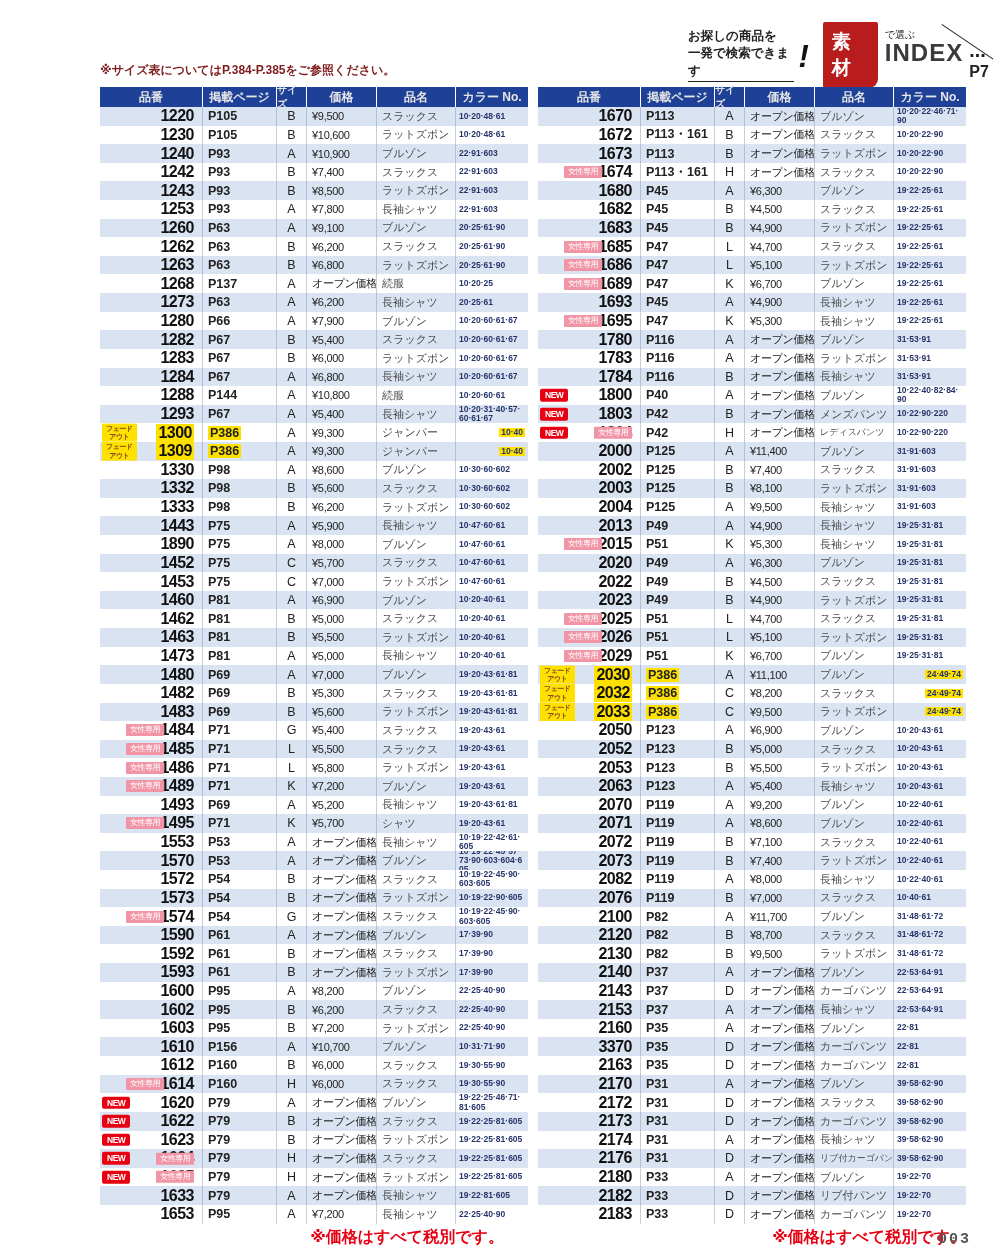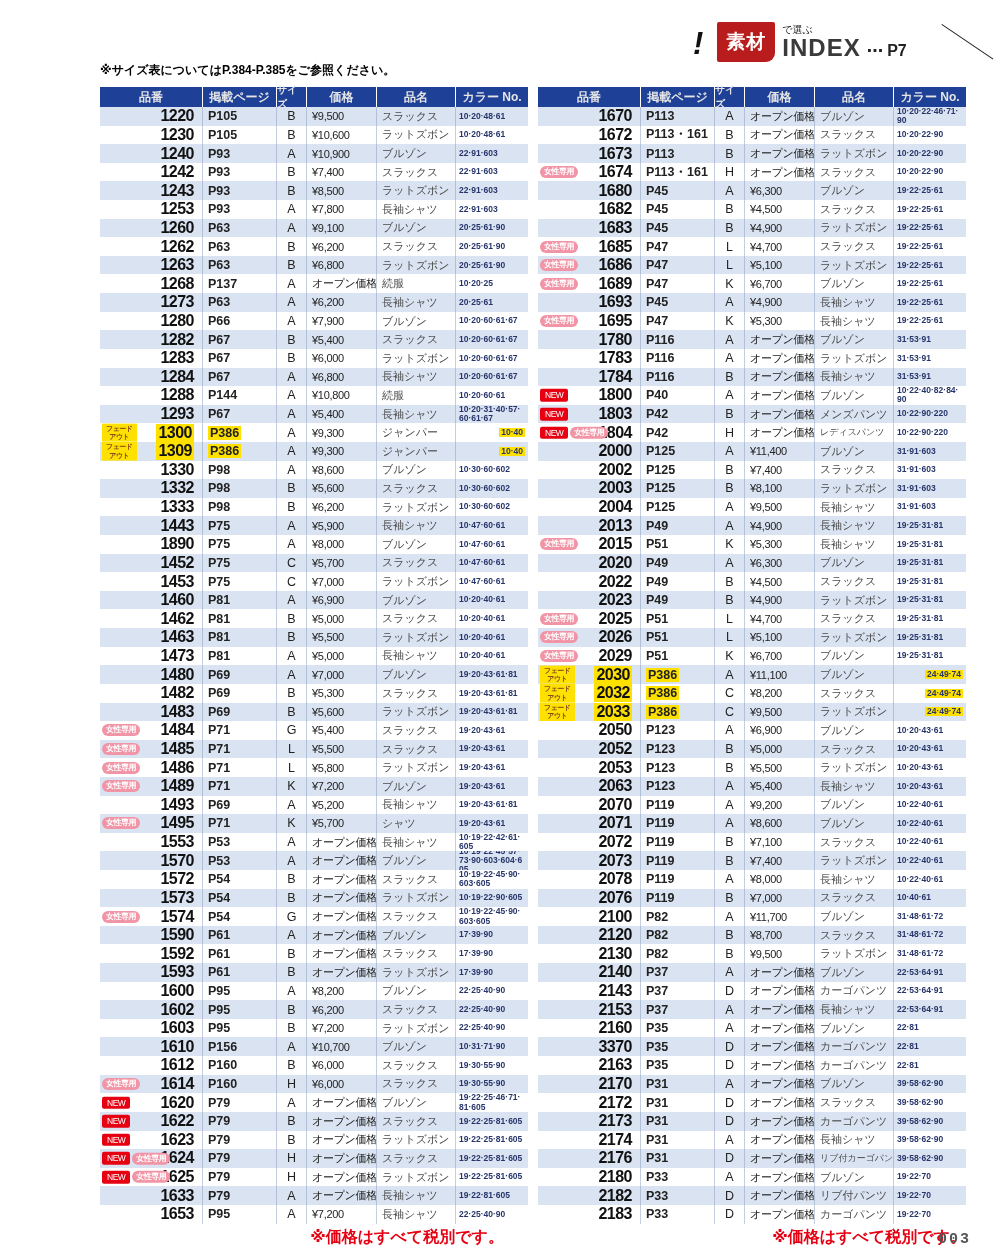--- a/index.html
+++ b/index.html
@@ -1,21 +1,21 @@
 <!DOCTYPE html>
 <html style="--header-bg: #1e4096; --row-alt: #d9e3f1; --new-red: #e60012; --women-pink: #f194a6; --hl-yellow: #ffe100; --note-red: #e60012;"><head>
 <meta charset="utf-8">
 <style>
   html,body{margin:0;padding:0;background:#fff;}
   .page{
     position:relative;width:1000px;height:1251px;background:#fff;overflow:hidden;
     font-family:"Liberation Sans","DejaVu Sans",sans-serif;
   }
   
-  .size-note{position:absolute;left:100px;top:62px;font-size:12px;font-weight:bold;color:#000000;}
+  .size-note{position:absolute;left:100px;top:62px;font-size:12px;font-weight:bold;color:#7f1d1d;}
   
   .banner{position:absolute;left:688px;top:22px;display:flex;align-items:center;}
   .catch{font-size:12.5px;font-weight:bold;color:#222;line-height:1.4;border-bottom:1.5px solid #222;padding-bottom:1px;}
   .bang{font-size:31px;font-weight:bold;font-style:italic;color:#111;margin:0 4px 0 5px;transform:translateY(2px);}
   .material-box{background:#b91c1c;color:#fff;font-size:19px;font-weight:bold;padding:7px 9px;border-radius:2px 2px 9px 2px;margin-left:10px;letter-spacing:1px;}
   .index-col{margin-left:7px;line-height:1;}
   .erabu{font-size:10px;font-weight:normal;color:#222;margin-bottom:1px;}
   .index-row{display:flex;align-items:baseline;}
   .index-word{font-size:24px;font-weight:bold;color:#3a3a3a;letter-spacing:1px;}
   .index-p7{font-size:16px;font-weight:bold;color:#222;margin-left:6px;}
@@ -36,37 +36,41 @@
   .page-cell{padding-left:5px;font-weight:bold;font-size:12.5px;color:#222;}
   .size-cell{justify-content:center;font-size:12.5px;color:#222;}
   .price-cell{padding-left:5px;font-size:13.5px;color:#222;white-space:nowrap;}
   .price-cell.small{font-size:11px;letter-spacing:-0.3px;}
   .name-cell{padding-left:5px;font-size:11px;color:#4a4a4a;white-space:nowrap;}
   .name-cell.small{font-size:9px;}
   .color-cell{padding:0 3px;font-size:8.5px;font-weight:bold;color:#27356b;line-height:1.1;word-break:break-all;}
   .color-cell.fade{justify-content:flex-end;}
   .hl{background:var(--hl-yellow,#ffe100);padding:0 2px;}
   .badges{position:absolute;left:2px;top:50%;transform:translateY(-50%);display:flex;gap:2px;align-items:center;}
-  .badge-new{background:var(--new-red,#e60012);color:#fff;font-size:8.5px;font-weight:normal;padding:2px 5px;border-radius:2px;line-height:1;}
-  .badge-women{background:var(--women-pink,#f194a6);color:#fff;font-size:8px;font-weight:bold;padding:2px 4px;border-radius:6px;line-height:1;white-space:nowrap;}
+  .badge-new{background:var(--new-red,#e60012);color:#fff;font-size:8.5px;font-weight:bold;padding:2px 5px;border-radius:2px;line-height:1;}
+  .badge-women{background:var(--women-pink,#f194a6);color:#fff;font-size:8px;font-weight:normal;padding:2px 4px;border-radius:1px;line-height:1;white-space:nowrap;margin-left:24px;}
   .badge-fade{background:var(--hl-yellow,#ffe100);color:#8a4a1a;font-size:7px;font-weight:bold;padding:1px 4px;line-height:1.2;text-align:center;white-space:nowrap;}
   
   .tax-note{position:absolute;top:1227px;width:428px;text-align:right;color:var(--note-red,#e60012);font-size:16px;font-weight:bold;}
   .tax-note.l{left:100px;padding-right:24px;box-sizing:border-box;}
   .tax-note.r{left:538px;}
   .page-num{position:absolute;left:938px;top:1231px;font-size:15px;font-weight:bold;color:#555;letter-spacing:2px;font-family:Liberation Mono, monospace;text-align:right;}
 </style>
 </head>
 <body>
 
 <div class="page">
 
   <div class="size-note">※サイズ表についてはP.384-P.385をご参照ください。</div>
 
   <div class="banner">
+    <div class="catch">
+      <div>お探しの商品を</div>
+      <div>一発で検索できます</div>
+    </div>
     <div class="bang">!</div>
     <div class="material-box">素材</div>
     <div class="index-col">
       <div class="erabu">で選ぶ</div>
       <div class="index-row">
         <span class="index-word">INDEX</span>
         <span class="index-p7">⋯ P7</span>
       </div>
     </div>
   </div>
@@ -1609,21 +1613,21 @@
           </div>
           <div class="cell c3 size-cell">B</div>
           <div class="cell c4 price-cell small">¥7,400</div>
           <div class="cell c5 name-cell">ラットズボン</div>
           <div class="cell c6 color-cell">
             <span>10·22·40·61</span>
           </div>
         </div>
         <div class="row">
           <div class="cell c1 no-cell">
-            <span>2078</span>
+            <span>2082</span>
           </div>
           <div class="cell c2 page-cell">
             <span>P119</span>
           </div>
           <div class="cell c3 size-cell">A</div>
           <div class="cell c4 price-cell small">¥8,000</div>
           <div class="cell c5 name-cell">長袖シャツ</div>
           <div class="cell c6 color-cell">
             <span>10·22·40·61</span>
           </div>

